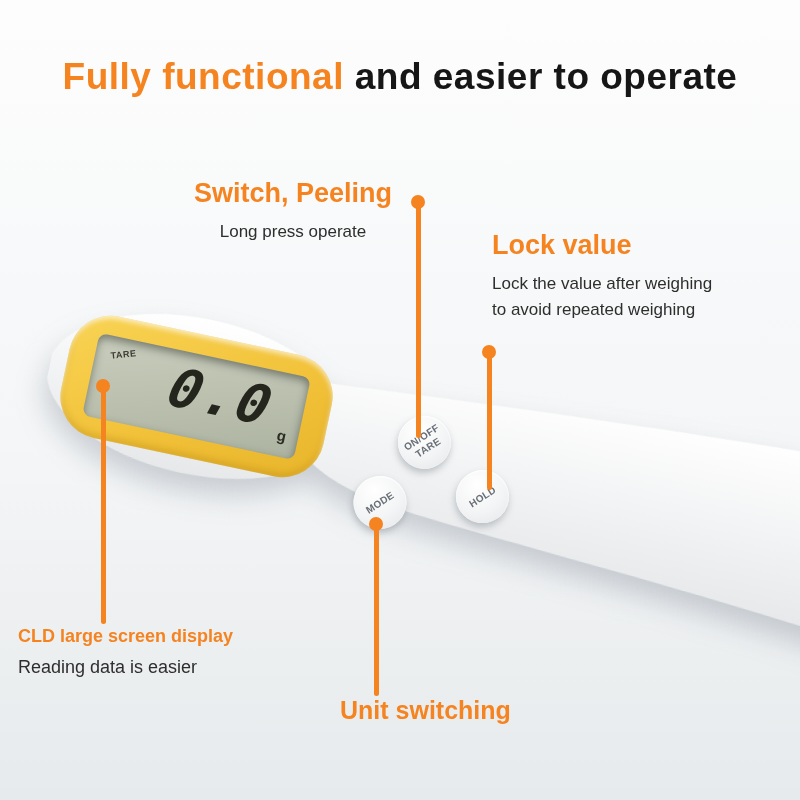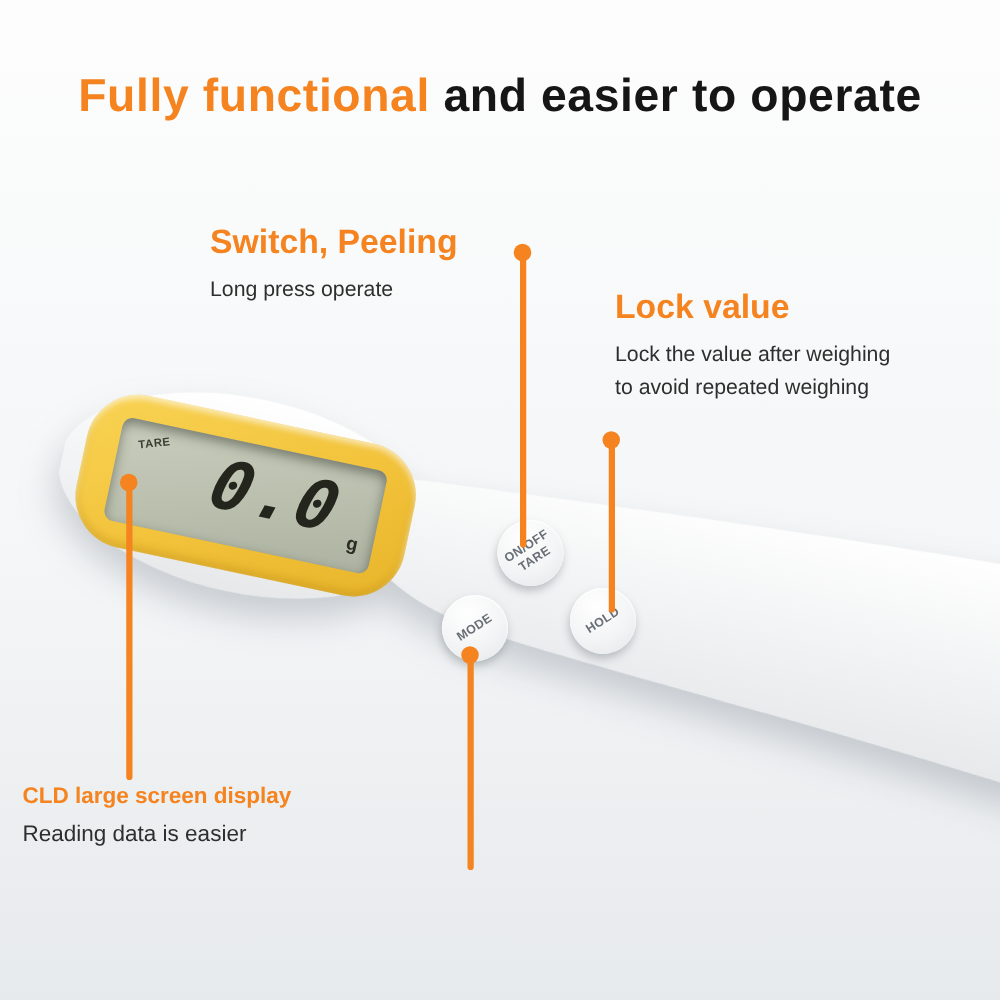--- a/index.html
+++ b/index.html
@@ -10,21 +10,21 @@
   }
   
   .title{
     position:absolute;top:56px;left:0;width:100%;
     text-align:center;font-size:37px;font-weight:bold;color:#161616;letter-spacing:.5px;
   }
   .title .hl{color:#f5831f;}
   
   .callout h2{margin:0 0 10px 0;font-weight:bold;color:#f5831f;}
   .callout p{margin:0;color:#2e2e2e;}
-  .co-switch{position:absolute;left:168px;top:178px;width:250px;}
+  .co-switch{position:absolute;left:168px;top:178px;width:250px;text-align:center;}
   .co-switch h2{font-size:27px;}
   .co-switch p{font-size:17px;line-height:1.5;}
   .co-lock{position:absolute;left:492px;top:230px;width:270px;}
   .co-lock h2{font-size:27px;}
   .co-lock p{font-size:17px;line-height:1.5;}
   .co-screen{position:absolute;left:18px;top:626px;width:330px;}
   .co-screen h2{font-size:18px;}
   .co-screen p{font-size:18px;}
   .co-unit{position:absolute;left:340px;top:696px;width:300px;}
   .co-unit h2{font-size:25px;}
@@ -144,16 +144,17 @@
     <span>to avoid repeated weighing</span>
   </p>
 </div>
 
 <div class="callout co-screen">
   <h2>CLD large screen display</h2>
   <p>Reading data is easier</p>
 </div>
 
 <div class="callout co-unit">
+  <h2>Unit switching</h2>
   <p>
     <br>
   </p>
 </div>
 
 </body></html>

